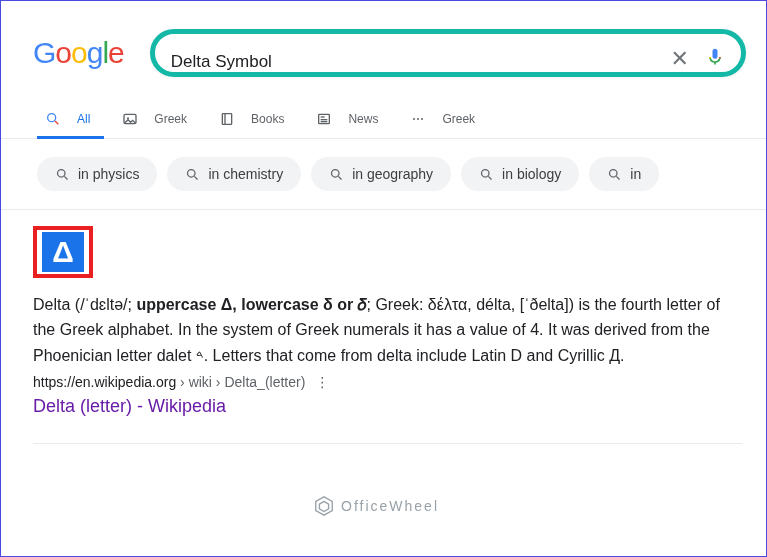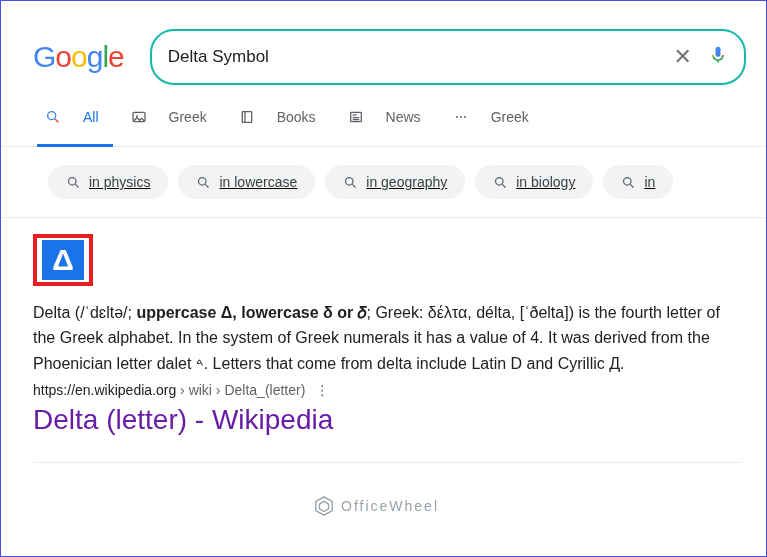--- a/index.html
+++ b/index.html
@@ -1,41 +1,41 @@
 <!DOCTYPE html>
 <html><head>
 <meta charset="utf-8">
 <style>
   * { box-sizing: border-box; margin: 0; padding: 0; }
   html, body { width: 767px; height: 557px; font-family: Arial, sans-serif; background: #fff; overflow: hidden; }
   .frame { border: 1px solid #4a4ae0; width: 767px; height: 557px; background: #fff; }
   .header { display: flex; align-items: center; padding: 28px 20px 10px 32px; gap: 26px; }
   .logo { display: flex; align-items: baseline; font-size: 30px; font-weight: 500; font-family: 'Product Sans', Arial, sans-serif; letter-spacing: -1px; }
   .logo span:nth-child(1){color:#4285F4;} .logo span:nth-child(2){color:#EA4335;} .logo span:nth-child(3){color:#FBBC05;} .logo span:nth-child(4){color:#4285F4;} .logo span:nth-child(5){color:#34A853;} .logo span:nth-child(6){color:#EA4335;}
-  .searchbar { flex: 1; height: 56px; border: 2px solid #14b8a6; border-radius: 24px; display: flex; align-items: center; padding: 0 16px; background: #fff; box-shadow: 0 1px 3px rgba(0,0,0,0.05); }
+  .searchbar { flex: 1; height: 48px; border: 5px solid #14b8a6; border-radius: 24px; display: flex; align-items: flex-end; padding: 0 16px; background: #fff; box-shadow: 0 1px 3px rgba(0,0,0,0.05); }
   .searchbar input { flex: 1; border: none; outline: none; font-size: 17px; color: #202124; background: transparent; }
   .sb-icons { display: flex; align-items: center; gap: 16px; }
   .clear-x { font-size: 22px; color: #70757a; cursor: pointer; }
   .mic svg { width: 20px; height: 22px; }
   .tabs { display: flex; gap: 2px; padding: 14px 0 0 36px; border-bottom: 1px solid #e8eaed; height: 52px; }
-  .tab { display: flex; gap: 22px; padding: 0 14px 0 8px; margin-right: 8px; font-size: 14px; color: #5f6368; cursor: pointer; border-bottom: 3px solid transparent; height: 38px; }
+  .tab { display: flex; align-items: center; gap: 16px; padding: 0 14px 0 8px; margin-right: 8px; font-size: 12px; color: #5f6368; cursor: pointer; border-bottom: 3px solid transparent; height: 38px; }
   .tab.active { color: #1a73e8; border-bottom-color: #1a73e8; }
   .tab svg { width: 16px; height: 16px; }
-  .chips { display: flex; gap: 10px; padding: 18px 0 18px 47px; border-bottom: 1px solid #e8eaed; overflow: hidden; white-space: nowrap; text-decoration: underline; }
+  .chips { display: flex; gap: 10px; padding: 18px 0 18px 36px; border-bottom: 1px solid #e8eaed; overflow: hidden; white-space: nowrap; }
   .chip { display: flex; align-items: center; gap: 8px; background: #f1f3f4; border-radius: 20px; padding: 9px 18px; font-size: 14px; color: #3c4043; cursor: pointer; }
   .chip svg { width: 15px; height: 15px; stroke: #5f6368; }
   .content { padding: 16px 24px 0 32px; }
   .thumb-wrap { width: 60px; height: 52px; border: 4px solid #EA1F1F; display: flex; align-items: center; justify-content: center; margin-bottom: 14px; }
   .thumb { width: 42px; height: 40px; background: #1a73e8; display: flex; align-items: center; justify-content: center; color: #fff; font-size: 30px; font-weight: 600; }
   .snippet { font-size: 16px; color: #202124; line-height: 1.58; margin-bottom: 6px; }
   .snippet .bold { font-weight: 700; }
   .url-line { display: flex; align-items: flex-start; gap: 10px; font-size: 14px; color: #202124; margin-bottom: 6px; }
   .url-path { color: #5f6368; }
   .kebab { color: #5f6368; cursor: pointer; }
-  .result-title { font-size: 28px; color: #681da8; font-weight: 400; cursor: pointer; }
+  .result-title { font-size: 18px; color: #681da8; font-weight: 400; cursor: pointer; }
   .watermark { position: absolute; left: 312px; top: 494px; display: flex; align-items: center; gap: 6px; color: #98a2a8; font-size: 14px; letter-spacing: 2px; }
   .watermark svg { width: 22px; height: 22px; }
   .root { position: relative; }
   .divider2 { border-top: 1px solid #e8eaed; margin-top: 26px; }
 </style>
 </head>
 <body>
 <div class="frame root">
 
 <div class="header">
@@ -111,21 +111,21 @@
           <circle cx="10" cy="10" r="6" fill="none" stroke="#5f6368" stroke-width="2"></circle>
           <line x1="15" y1="15" x2="20" y2="20" stroke="#5f6368" stroke-width="2"></line>
         </svg>
     <span>in physics</span>
   </div>
   <div class="chip">
     <svg viewBox="0 0 24 24">
           <circle cx="10" cy="10" r="6" fill="none" stroke="#5f6368" stroke-width="2"></circle>
           <line x1="15" y1="15" x2="20" y2="20" stroke="#5f6368" stroke-width="2"></line>
         </svg>
-    <span>in lowercase</span>
+    <span>in chemistry</span>
   </div>
   <div class="chip">
     <svg viewBox="0 0 24 24">
           <circle cx="10" cy="10" r="6" fill="none" stroke="#5f6368" stroke-width="2"></circle>
           <line x1="15" y1="15" x2="20" y2="20" stroke="#5f6368" stroke-width="2"></line>
         </svg>
     <span>in geography</span>
   </div>
   <div class="chip">
     <svg viewBox="0 0 24 24">

